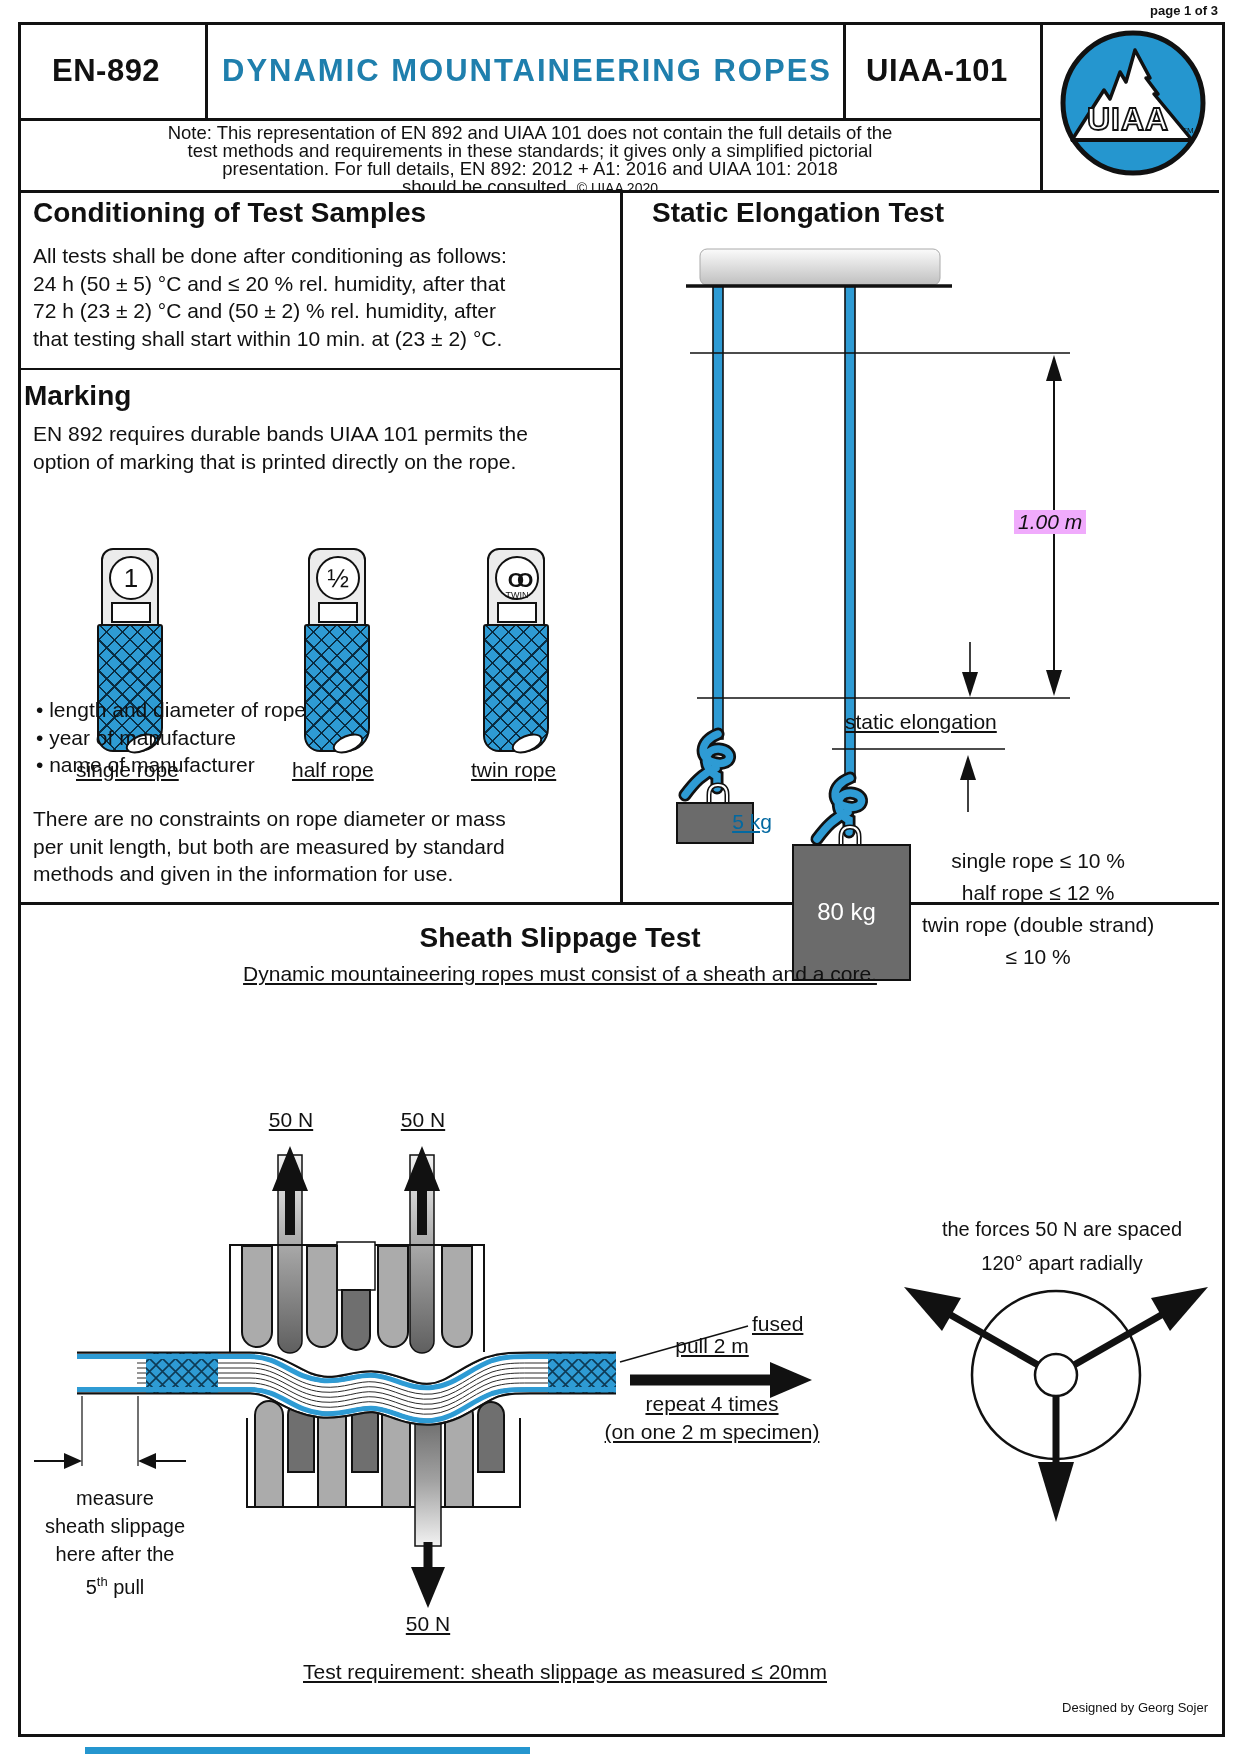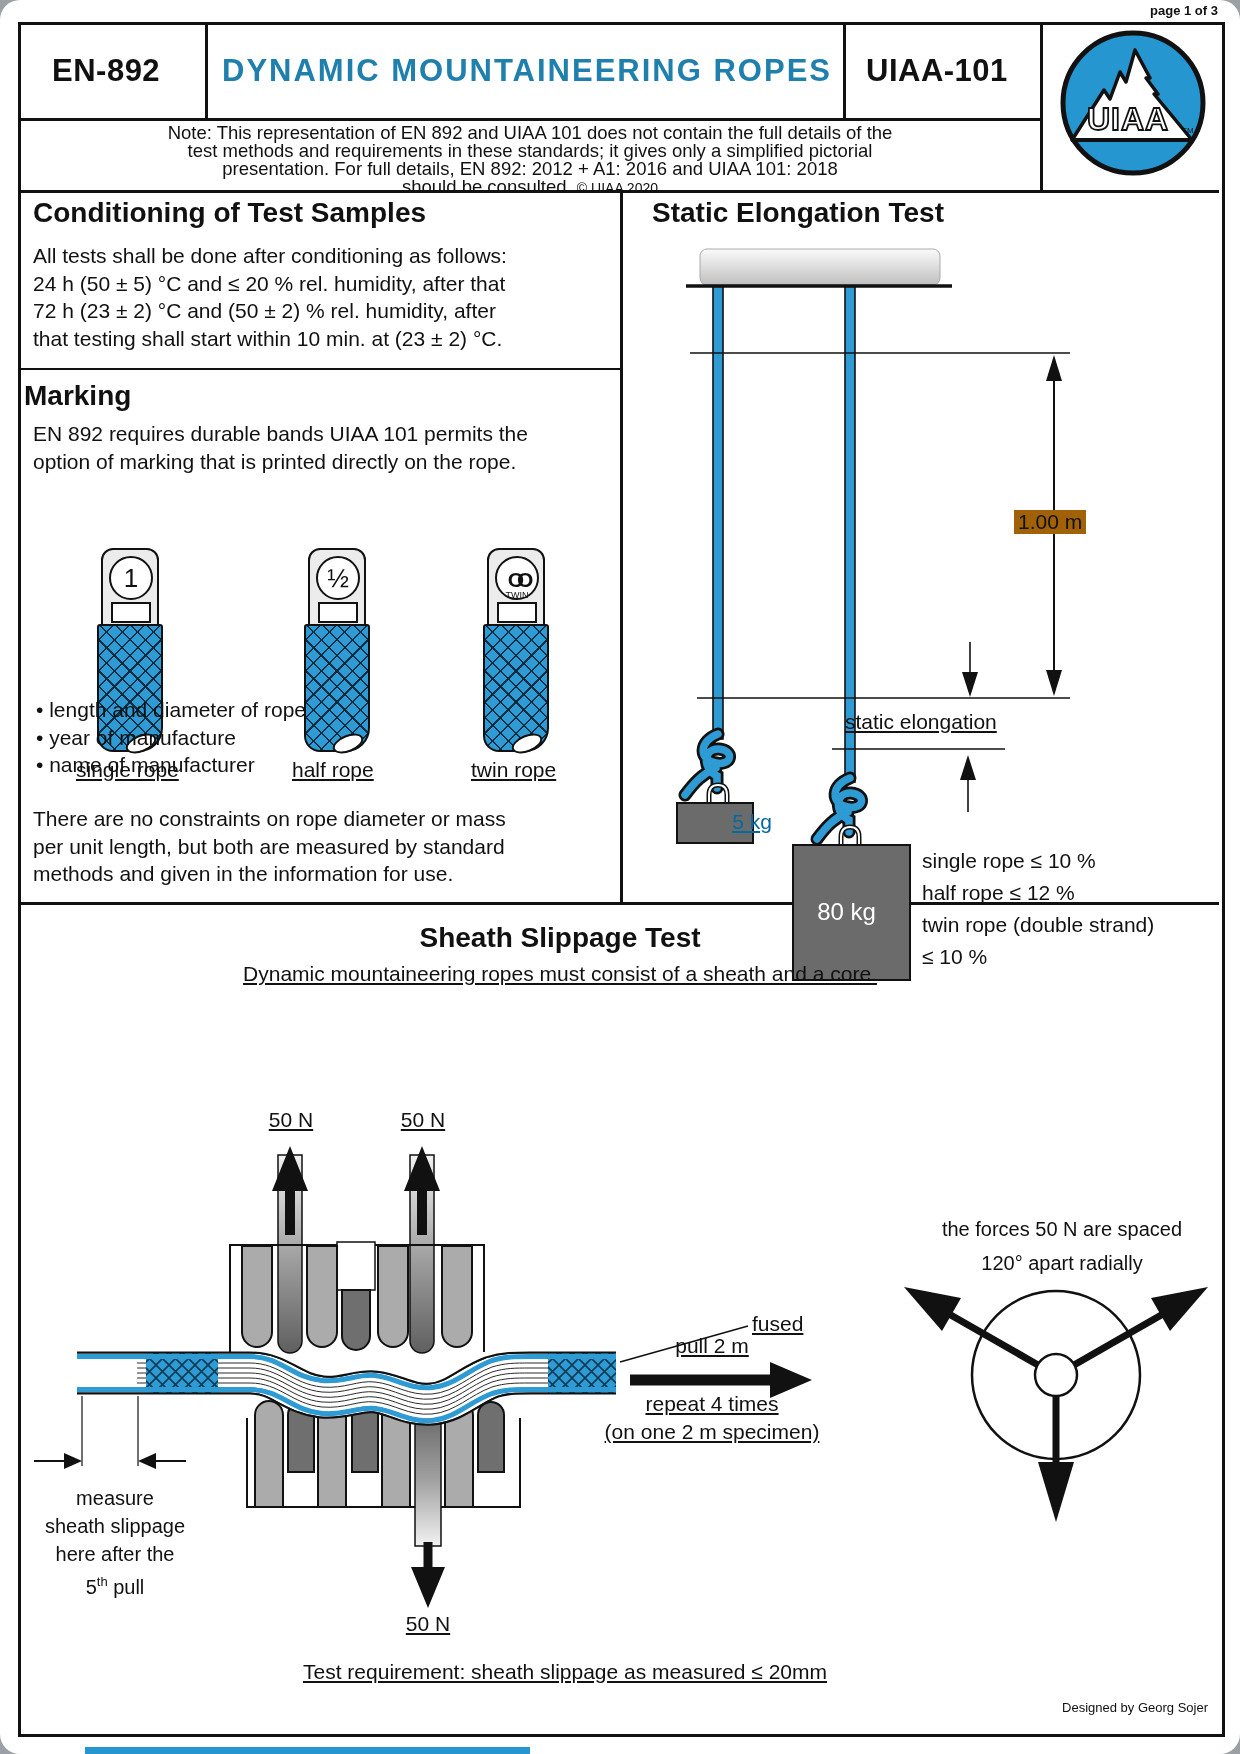--- a/index.html
+++ b/index.html
@@ -1,17 +1,17 @@
 <!DOCTYPE html>
 <html><head>
 <meta charset="utf-8">
 <style>
   html,body{margin:0;padding:0;background:#9aa0a6;}
   .page{position:relative;width:1240px;height:1754px;background:#fff;overflow:hidden;
-        font-family:"Liberation Sans",sans-serif;color:#111;border-radius:20px;}
+        font-family:"Liberation Sans",sans-serif;color:#111;}
   .abs{position:absolute;}
   .frame{left:18px;top:22px;width:1201px;height:1709px;border:3px solid #111;}
   .hline,.vline{background:#111;}
   .txt{position:absolute;white-space:nowrap;}
   .ctr{text-align:center;}
   .page-ind{right:22px;top:3px;font-size:13px;font-weight:bold;}
   .hdr-code{font-size:31px;font-weight:bold;letter-spacing:.5px;}
   .hdr-title{font-size:31px;font-weight:bold;color:#1f7fad;letter-spacing:2px;}
   .note{font-size:18.5px;line-height:18px;text-align:center;}
   .note .cc{font-size:14px;}
@@ -25,21 +25,21 @@
   .rope-band .circ .twinO{font-size:21px;font-weight:bold;letter-spacing:-7px;line-height:22px;display:block;margin-top:11px;}
   .rope-band .circ .twinT{display:block;font-size:9px;line-height:8px;letter-spacing:0;}
   .rope-band .wrect{position:absolute;left:8px;top:52px;width:36px;height:17px;background:#fff;border:2px solid #111;}
   .rope-body{position:absolute;width:62px;height:124px;border:2px solid #111;
              background-color:#2e9bd4;
              background-image:repeating-linear-gradient(45deg,rgba(8,40,60,.95) 0 1.6px,transparent 1.6px 11px),
                               repeating-linear-gradient(-45deg,rgba(8,40,60,.95) 0 1.6px,transparent 1.6px 11px);
              border-radius:3px 3px 24px 16px;}
   .rope-end{position:absolute;width:28px;height:13px;background:#fff;border:2px solid #111;border-radius:50%;
             transform:rotate(-22deg);}
-  .dim-lbl{font-size:21px;background:#a16207;padding:0 4px;}
+  .dim-lbl{font-size:21px;background:#f0abfc;padding:0 4px;font-style:italic;}
   .small-t{font-size:20px;line-height:32px;}
   .req-list{font-size:21px;line-height:32px;}
   sup{font-size:13px;}
   .designer{font-size:13px;}
   .blue-bar{background:#2596cf;}
 </style>
 </head>
 <body>
 
 <div class="page">
@@ -309,21 +309,21 @@
         <polygon points="1056,1522 1038,1462 1074,1462" fill="#111"></polygon>
       </g>
     </g>
   </svg>
 
   <div class="txt h1" style="left:652px;top:197px;">Static Elongation Test</div>
   <div class="txt dim-lbl" style="left:1014px;top:510px;">1.00 m</div>
   <div class="txt lbl" style="left:845px;top:710px;">static elongation</div>
   <div class="txt lbl ctr" style="left:704px;top:810px;width:96px;color:#0369a1;">5 kg</div>
   <div class="txt" style="left:793px;top:898px;width:107px;color:#fff;font-size:24px;text-align:center;">80 kg</div>
-  <div class="abs req-list" style="left:922px;top:845px;">
+  <div class="abs req-list" style="left:922px;top:845px;text-align:center;">
     <div>single rope ≤ 10 %</div>
     <div>half rope ≤ 12 %</div>
     <div>twin rope (double strand)</div>
     <div>≤ 10 %</div>
   </div>
 
   <div class="abs ctr h1" style="left:0;top:922px;width:1120px;">Sheath Slippage Test</div>
   <div class="abs ctr lbl" style="left:0;top:962px;width:1120px;">Dynamic mountaineering ropes must consist of a sheath and a core.</div>
 
   <div class="abs ctr lbl" style="left:251px;top:1108px;width:80px;">50 N</div>

